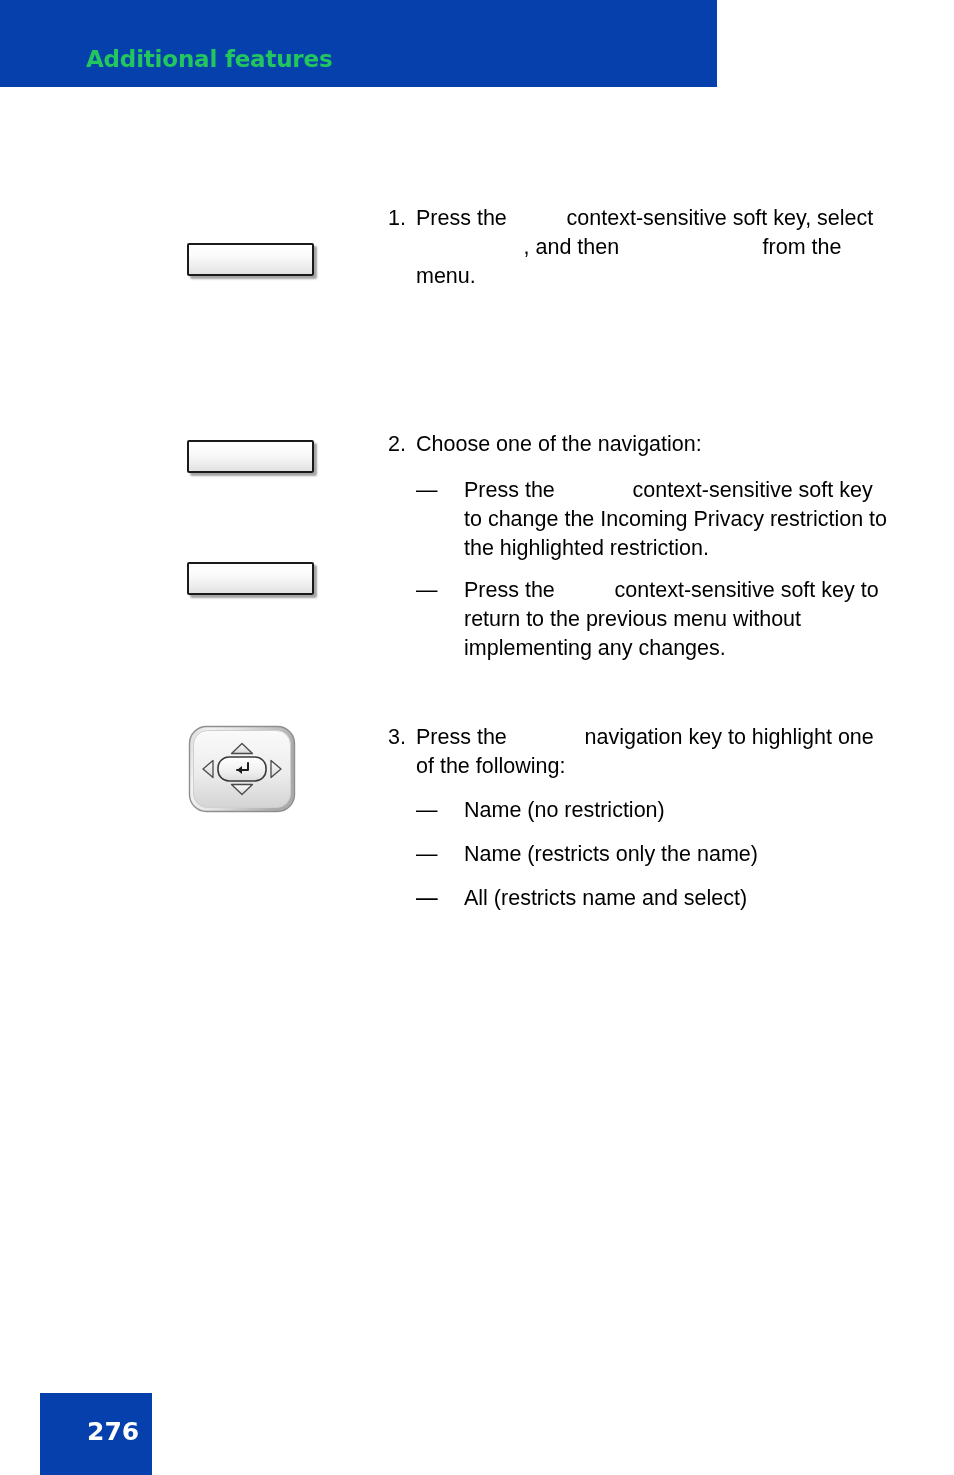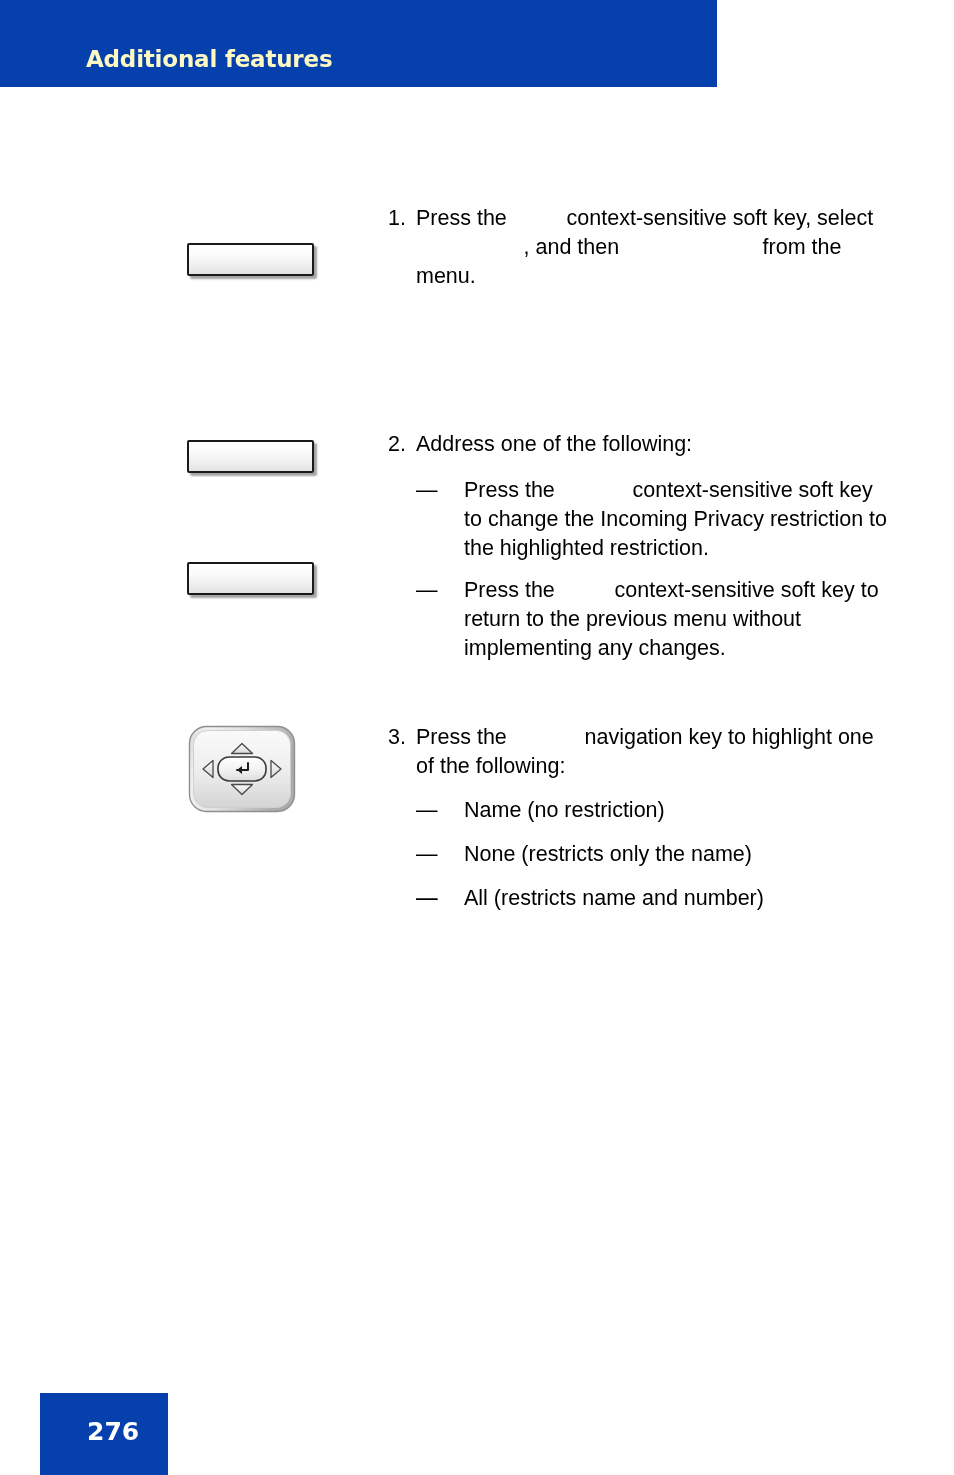--- a/index.html
+++ b/index.html
@@ -27,31 +27,31 @@
     background: #0540ac;
   }
   .header-title {
     position: absolute;
     left: 86px;
     top: 48px;
     font-family: "DejaVu Sans", sans-serif;
     font-size: 23px;
     font-weight: bold;
     letter-spacing: -0.2px;
-    color: #fef9c3;
+    color: #22c55e;
     line-height: 1;
     white-space: nowrap;
   }
 
   
   .footer-band {
     position: absolute;
     left: 40px;
     top: 1393px;
-    width: 128px;
+    width: 112px;
     height: 82px;
     background: #0540ac;
   }
   .footer-page-number {
     position: absolute;
     left: 47px;
     top: 26px;
     font-family: "DejaVu Sans", sans-serif;
     font-size: 25px;
     font-weight: bold;
@@ -218,21 +218,21 @@
     <div class="step">
       <span class="step-num">1.</span>
       <div class="step-body">
         <span>Press the</span><span class="blank">          </span><span>context-sensitive soft key, select</span><span class="blank">                  </span><span>, and then</span><span class="blank">                        </span><span>from the menu.</span>
       </div>
     </div>
 
     <div class="step mt-step2">
       <span class="step-num">2.</span>
       <div class="step-body">
-        <span>Address one of the following:</span>
+        <span>Choose one of the navigation:</span>
 
         <ul class="sub-list">
           <li class="sub-item sub-gap">
             <span class="sub-dash">—</span>
             <span>Press the</span><span class="blank">             </span><span>context-sensitive soft key to change the Incoming Privacy restriction to the highlighted restriction.</span>
           </li>
           <li class="sub-item">
             <span class="sub-dash">—</span>
             <span>Press the</span><span class="blank">          </span><span>context-sensitive soft key to return to the previous menu without implementing any changes.</span>
           </li>
@@ -245,28 +245,28 @@
       <div class="step-body">
         <span>Press the</span><span class="blank">             </span><span>navigation key to highlight one of the following:</span>
 
         <ul class="sub-list">
           <li class="sub-item opt-gap">
             <span class="sub-dash">—</span>
             <span>Name (no restriction)</span>
           </li>
           <li class="sub-item opt-gap">
             <span class="sub-dash">—</span>
-            <span>None (restricts only the name)</span>
-          </li>
-          <li class="sub-item opt-gap">
-            <span class="sub-dash">—</span>
-          </li>
-          <li class="sub-item opt-gap">
-            <span class="sub-dash">—</span>
-            <span>All (restricts name and number)</span>
+            <span>Name (restricts only the name)</span>
+          </li>
+          <li class="sub-item opt-gap">
+            <span class="sub-dash">—</span>
+          </li>
+          <li class="sub-item opt-gap">
+            <span class="sub-dash">—</span>
+            <span>All (restricts name and select)</span>
           </li>
         </ul>
       </div>
     </div>
 
   </div>
 </div>
 
 <div class="footer-band">
   <div class="footer-page-number">276</div>

